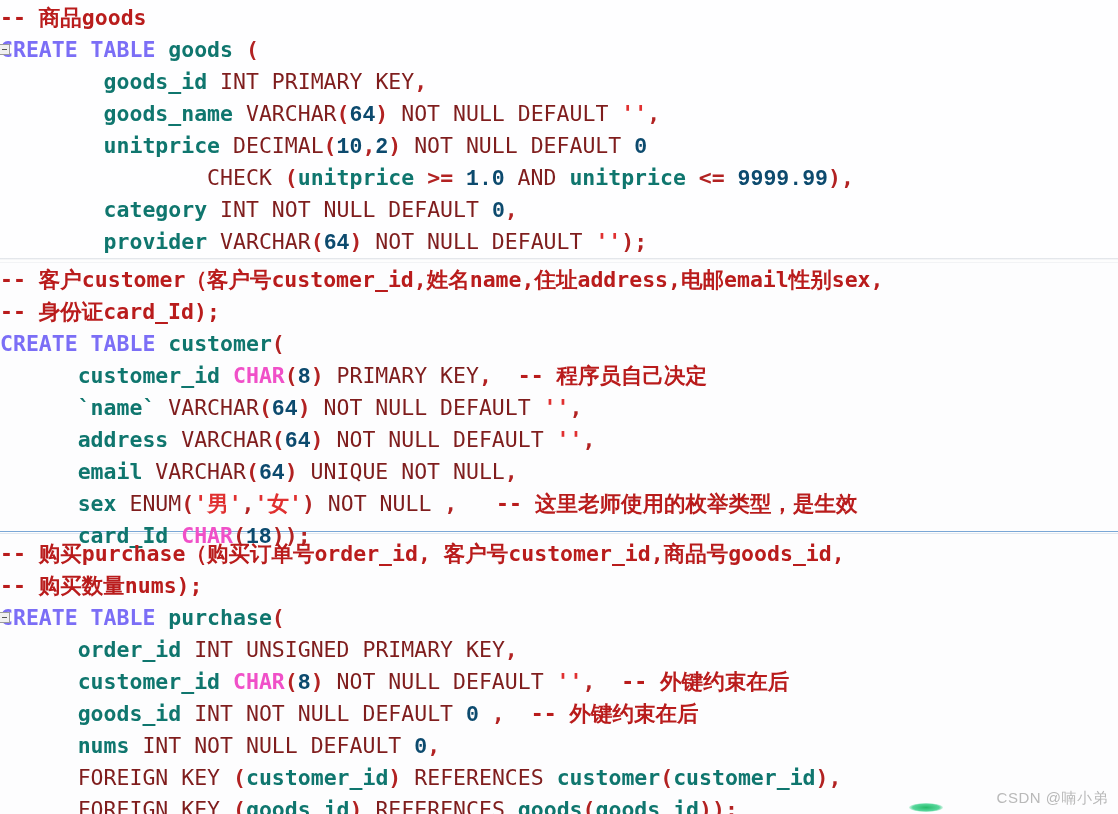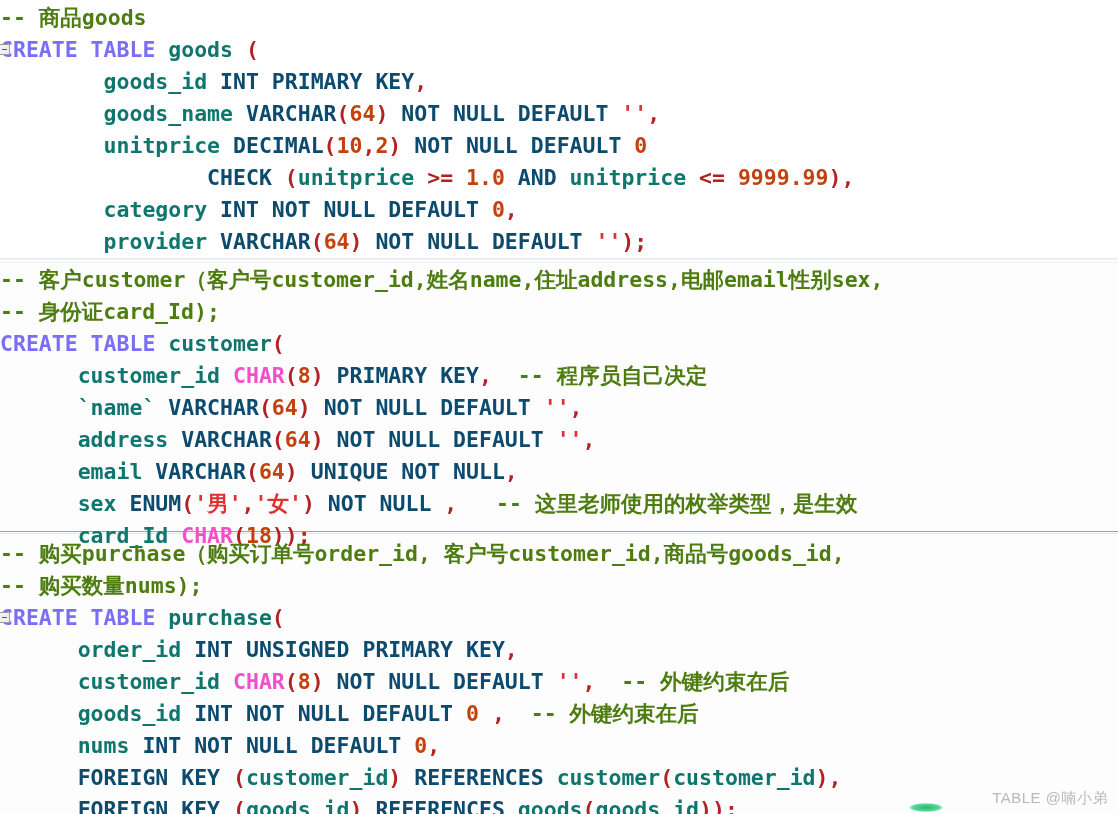--- a/index.html
+++ b/index.html
@@ -31,27 +31,27 @@
     width:1118px;
     white-space:pre;
     font-size:21.5px;
     line-height:32px;
     letter-spacing:0px;
     color:#1a1a1a;
   }
   .line{height:32px;position:relative;}
 
   
-  .kw{color:#0c4a6e;font-weight:bold;}     
+  .kw{color:#7f1d1d;font-weight:normal;}     
   .kw2{color:#7b6ef6;font-weight:bold;}    
   .type-char{color:#f050c8;font-weight:bold;}
   .pun{color:#b22222;font-weight:bold;}    
-  .num{color:#c2410c;font-weight:bold;}
+  .num{color:#0c4a6e;font-weight:bold;font-family:Liberation Mono, monospace;}
   .id{color:#0f766e;font-weight:bold;}
-  .cmt{color:#4d7c0f;font-weight:bold;}
+  .cmt{color:#b91c1c;font-weight:bold;}
   .str{color:#e03030;font-weight:bold;}
   .op{color:#b22222;font-weight:bold;}
 
   .fold{
     display:inline-block;width:11px;height:11px;
     border:1px solid #9a9a9a;background:#f0f0f0;
     position:absolute;left:-1px;top:10px;
     box-sizing:border-box;
   }
   .fold::before{
@@ -81,14 +81,14 @@
   <div class="band b3"></div>
 
   <div class="sep s1"></div>
   <div class="sep s1b"></div>
   <div class="sep s2"></div>
   <div class="sep s2b"></div>
 
   <div class="code" id="code-root"><div class="line" style="position: absolute; left: 0px; top: 2px; width: 1118px;"><span class="cmt">-- 商品goods</span></div><div class="line" style="position: absolute; left: 0px; top: 34px; width: 1118px;"><span class="fold"></span><span class="kw2">CREATE TABLE </span><span class="id">goods </span><span class="pun">(</span></div><div class="line" style="position: absolute; left: 0px; top: 66px; width: 1118px;"><span class="id">        goods_id </span><span class="kw">INT PRIMARY KEY</span><span class="pun">,</span></div><div class="line" style="position: absolute; left: 0px; top: 98px; width: 1118px;"><span class="id">        goods_name </span><span class="kw">VARCHAR</span><span class="pun">(</span><span class="num">64</span><span class="pun">)</span><span class="kw"> NOT NULL DEFAULT </span><span class="str">''</span><span class="pun">,</span></div><div class="line" style="position: absolute; left: 0px; top: 130px; width: 1118px;"><span class="id">        unitprice </span><span class="kw">DECIMAL</span><span class="pun">(</span><span class="num">10</span><span class="pun">,</span><span class="num">2</span><span class="pun">)</span><span class="kw"> NOT NULL DEFAULT </span><span class="num">0</span></div><div class="line" style="position: absolute; left: 0px; top: 162px; width: 1118px;"><span class="id">                </span><span class="kw">CHECK </span><span class="pun">(</span><span class="id">unitprice </span><span class="op">&gt;=</span><span class="num"> 1.0 </span><span class="kw">AND</span><span class="id"> unitprice </span><span class="op">&lt;=</span><span class="num"> 9999.99</span><span class="pun">),</span></div><div class="line" style="position: absolute; left: 0px; top: 194px; width: 1118px;"><span class="id">        category </span><span class="kw">INT NOT NULL DEFAULT </span><span class="num">0</span><span class="pun">,</span></div><div class="line" style="position: absolute; left: 0px; top: 226px; width: 1118px;"><span class="id">        provider </span><span class="kw">VARCHAR</span><span class="pun">(</span><span class="num">64</span><span class="pun">)</span><span class="kw"> NOT NULL DEFAULT </span><span class="str">''</span><span class="pun">);</span></div><div class="line" style="position: absolute; left: 0px; top: 264px; width: 1118px;"><span class="cmt">-- 客户customer（客户号customer_id,姓名name,住址address,电邮email性别sex,</span></div><div class="line" style="position: absolute; left: 0px; top: 296px; width: 1118px;"><span class="cmt">-- 身份证card_Id);</span></div><div class="line" style="position: absolute; left: 0px; top: 328px; width: 1118px;"><span class="kw2">CREATE TABLE </span><span class="id">customer</span><span class="pun">(</span></div><div class="line" style="position: absolute; left: 0px; top: 360px; width: 1118px;"><span class="id">      customer_id </span><span class="type-char">CHAR</span><span class="pun">(</span><span class="num">8</span><span class="pun">)</span><span class="kw"> PRIMARY KEY</span><span class="pun">,</span><span class="cmt">  -- 程序员自己决定</span></div><div class="line" style="position: absolute; left: 0px; top: 392px; width: 1118px;"><span class="id">      `name` </span><span class="kw">VARCHAR</span><span class="pun">(</span><span class="num">64</span><span class="pun">)</span><span class="kw"> NOT NULL DEFAULT </span><span class="str">''</span><span class="pun">,</span></div><div class="line" style="position: absolute; left: 0px; top: 424px; width: 1118px;"><span class="id">      address </span><span class="kw">VARCHAR</span><span class="pun">(</span><span class="num">64</span><span class="pun">)</span><span class="kw"> NOT NULL DEFAULT </span><span class="str">''</span><span class="pun">,</span></div><div class="line" style="position: absolute; left: 0px; top: 456px; width: 1118px;"><span class="id">      email </span><span class="kw">VARCHAR</span><span class="pun">(</span><span class="num">64</span><span class="pun">)</span><span class="kw"> UNIQUE NOT NULL</span><span class="pun">,</span></div><div class="line" style="position: absolute; left: 0px; top: 488px; width: 1118px;"><span class="id">      sex </span><span class="kw">ENUM</span><span class="pun">(</span><span class="str">'男'</span><span class="pun">,</span><span class="str">'女'</span><span class="pun">)</span><span class="kw"> NOT NULL</span><span class="pun"> ,</span><span class="cmt">   -- 这里老师使用的枚举类型，是生效</span></div><div class="line" style="position: absolute; left: 0px; top: 520px; width: 1118px;"><span class="id">      card_Id </span><span class="type-char">CHAR</span><span class="pun">(</span><span class="num">18</span><span class="pun">));</span></div><div class="line" style="position: absolute; left: 0px; top: 538px; width: 1118px;"><span class="cmt">-- 购买purchase（购买订单号order_id, 客户号customer_id,商品号goods_id,</span></div><div class="line" style="position: absolute; left: 0px; top: 570px; width: 1118px;"><span class="cmt">-- 购买数量nums);</span></div><div class="line" style="position: absolute; left: 0px; top: 602px; width: 1118px;"><span class="fold"></span><span class="kw2">CREATE TABLE </span><span class="id">purchase</span><span class="pun">(</span></div><div class="line" style="position: absolute; left: 0px; top: 634px; width: 1118px;"><span class="id">      order_id </span><span class="kw">INT UNSIGNED PRIMARY KEY</span><span class="pun">,</span></div><div class="line" style="position: absolute; left: 0px; top: 666px; width: 1118px;"><span class="id">      customer_id </span><span class="type-char">CHAR</span><span class="pun">(</span><span class="num">8</span><span class="pun">)</span><span class="kw"> NOT NULL DEFAULT </span><span class="str">''</span><span class="pun">,</span><span class="cmt">  -- 外键约束在后</span></div><div class="line" style="position: absolute; left: 0px; top: 698px; width: 1118px;"><span class="id">      goods_id </span><span class="kw">INT NOT NULL DEFAULT </span><span class="num">0</span><span class="pun"> ,</span><span class="cmt">  -- 外键约束在后</span></div><div class="line" style="position: absolute; left: 0px; top: 730px; width: 1118px;"><span class="id">      nums </span><span class="kw">INT NOT NULL DEFAULT </span><span class="num">0</span><span class="pun">,</span></div><div class="line" style="position: absolute; left: 0px; top: 762px; width: 1118px;"><span class="id">      </span><span class="kw">FOREIGN KEY </span><span class="pun">(</span><span class="id">customer_id</span><span class="pun">)</span><span class="kw"> REFERENCES </span><span class="id">customer</span><span class="pun">(</span><span class="id">customer_id</span><span class="pun">),</span></div><div class="line" style="position: absolute; left: 0px; top: 794px; width: 1118px;"><span class="id">      </span><span class="kw">FOREIGN KEY </span><span class="pun">(</span><span class="id">goods_id</span><span class="pun">)</span><span class="kw"> REFERENCES </span><span class="id">goods</span><span class="pun">(</span><span class="id">goods_id</span><span class="pun">));</span></div></div>
 
   <div class="greenblob"></div>
-  <div class="watermark">TABLE @喃小弟</div>
+  <div class="watermark">CSDN @喃小弟</div>
 </div>
 
 </body></html>

